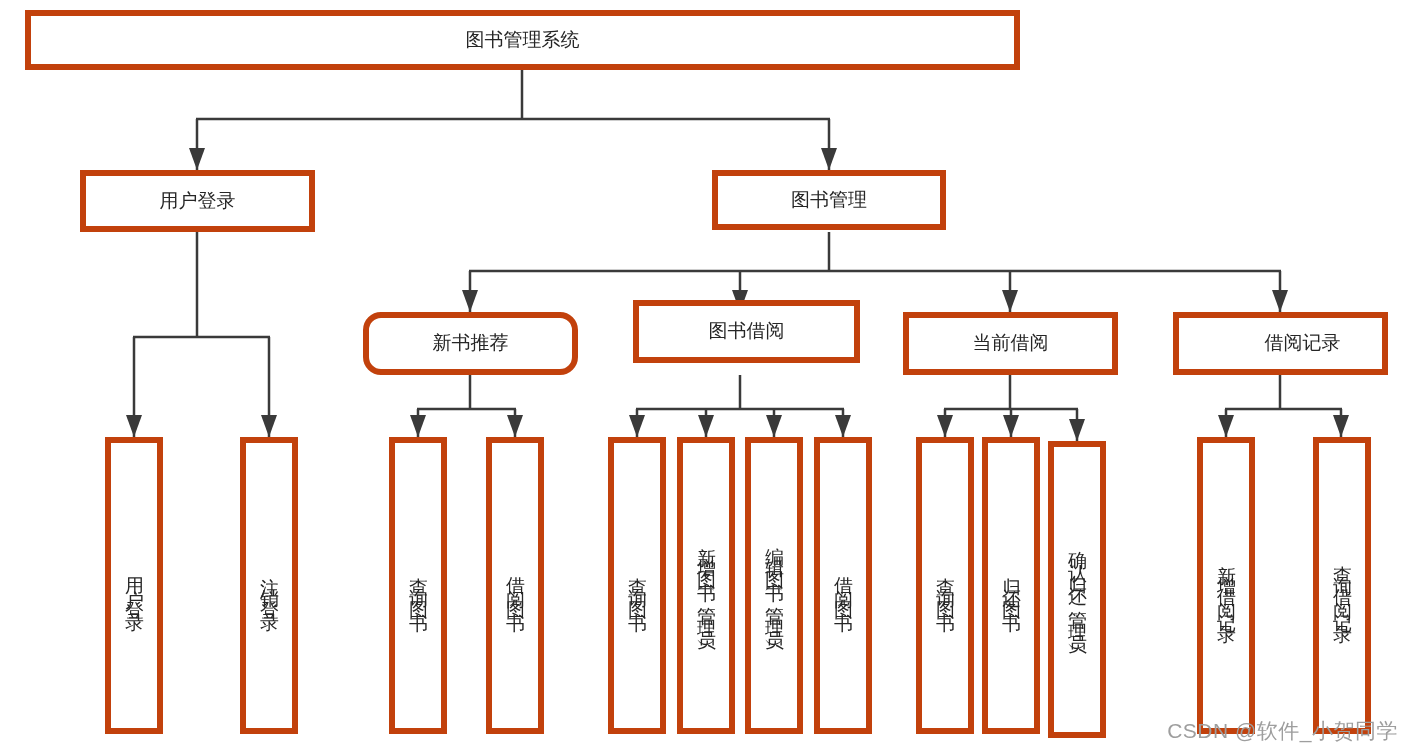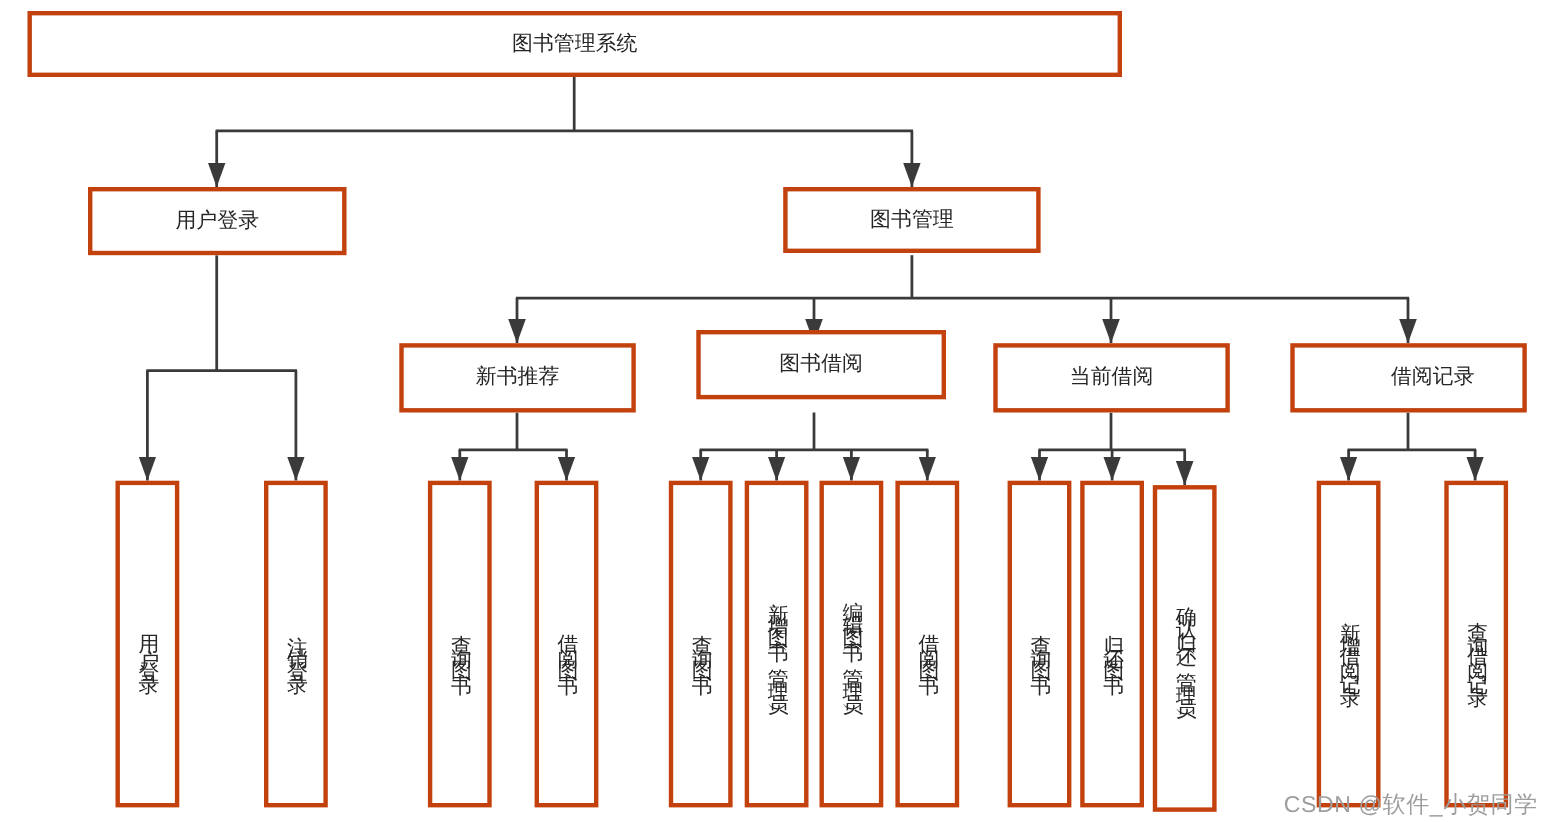--- a/index.html
+++ b/index.html
@@ -29,21 +29,21 @@
     stroke-width: 2.5;
   }
   svg.connectors .arrowhead {
     fill: #3a3a3a;
     stroke: none;
   }
   .hbox, .vbox {
     position: absolute;
     box-sizing: border-box;
     background: #ffffff;
-    border: 4px solid #c2410c;
+    border: 6px solid #c2410c;
     color: #262626;
     display: flex;
     align-items: center;
     justify-content: center;
     font-size: 19px;
     line-height: 1.2;
     white-space: nowrap;
   }
   .vbox {
     writing-mode: vertical-rl;
@@ -112,21 +112,21 @@
     <line x1="1225" y1="409" x2="1342" y2="409"></line>
     <line x1="1226" y1="409" x2="1226" y2="437" marker-end="url(#arrow)"></line>
     <line x1="1341" y1="409" x2="1341" y2="437" marker-end="url(#arrow)"></line>
   </svg>
 
   <div class="hbox" style="left:25px; top:10px; width:995px; height:60px;">图书管理系统</div>
 
   <div class="hbox" style="left:80px; top:170px; width:235px; height:62px;">用户登录</div>
   <div class="hbox" style="left:712px; top:170px; width:234px; height:60px;">图书管理</div>
 
-  <div class="hbox" style="left:363px; top:312px; width:215px; height:63px;">新书推荐</div>
+  <div class="hbox" style="left:363px; top:312px; width:215px; height:63px;border-radius:18px;">新书推荐</div>
   <div class="hbox" style="left:633px; top:300px; width:227px; height:63px;">图书借阅</div>
   <div class="hbox" style="left:903px; top:312px; width:215px; height:63px;">当前借阅</div>
   <div class="hbox" style="left:1173px; top:312px; width:215px; height:63px;padding-left:44px;">借阅记录</div>
 
   <div class="vbox" style="left:105px;  top:437px; width:58px; height:297px;">用户登录</div>
   <div class="vbox" style="left:240px;  top:437px; width:58px; height:297px;">注销登录</div>
 
   <div class="vbox" style="left:389px;  top:437px; width:58px; height:297px;">查询图书</div>
   <div class="vbox" style="left:486px;  top:437px; width:58px; height:297px;">借阅图书</div>
 

